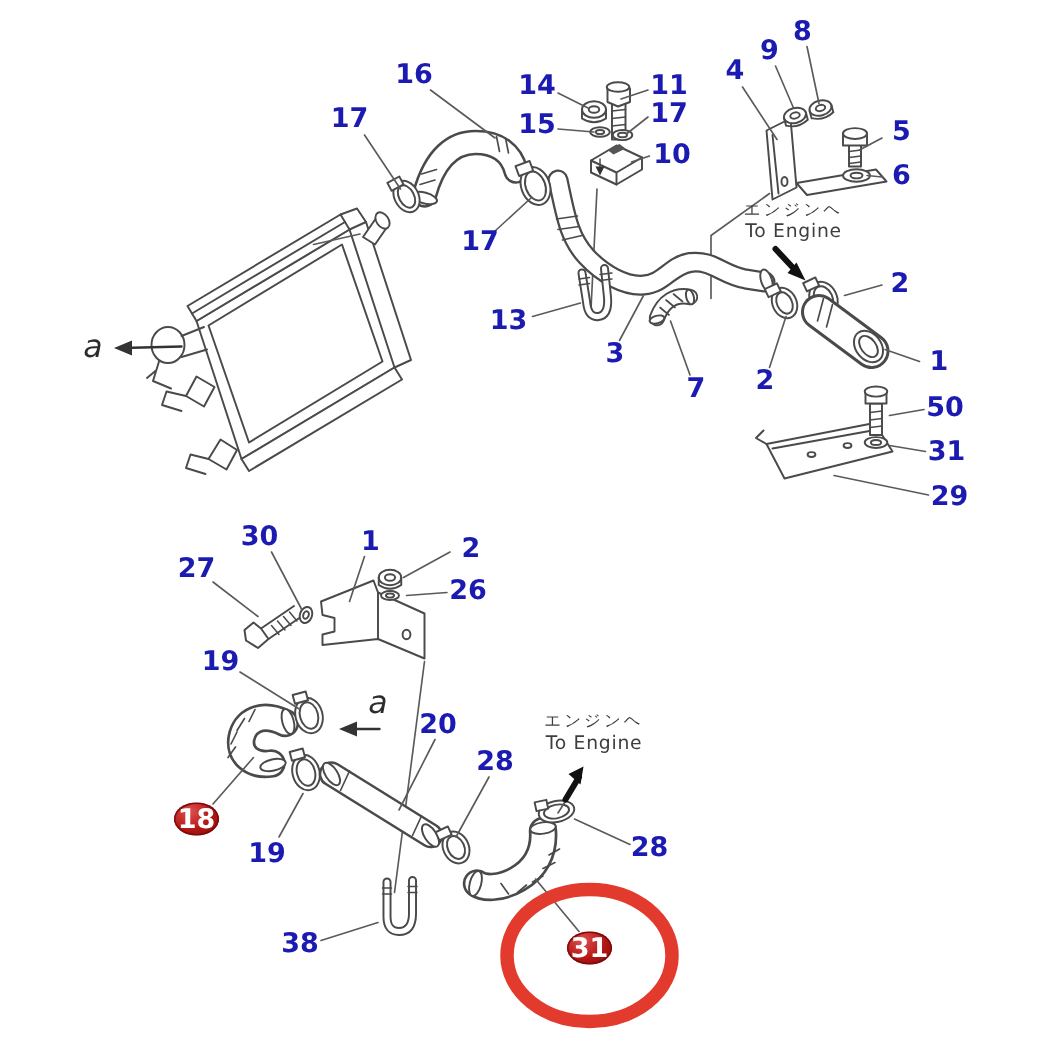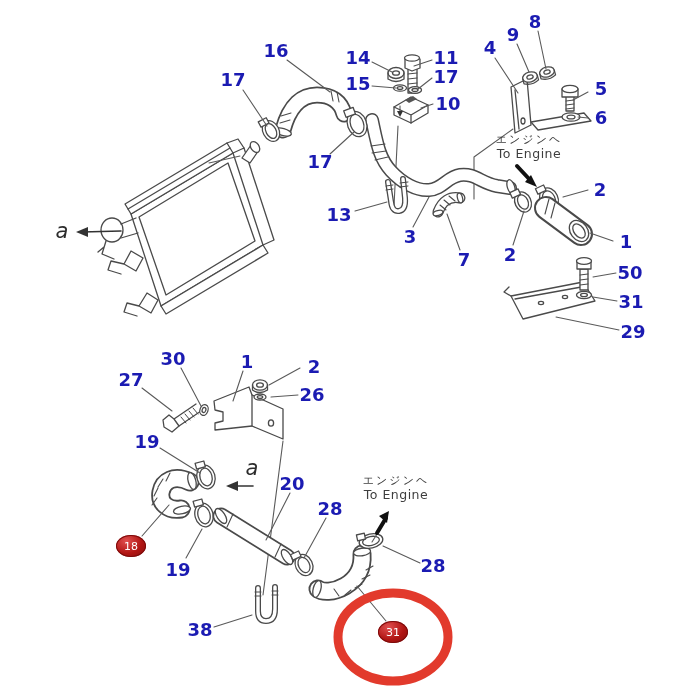--- a/index.html
+++ b/index.html
@@ -3,21 +3,21 @@
 <meta charset="utf-8">
 <style>
   html,body{margin:0;padding:0;background:#fff;}
   .stage{position:relative;width:700px;height:700px;background:#ffffff;overflow:hidden;
          font-family:"DejaVu Sans",sans-serif;}
   svg.art{position:absolute;left:0;top:0;}
   .co{position:absolute;transform:translate(-50%,-50%);font-weight:bold;font-size:18px;
       color:#1b1bb2;white-space:nowrap;}
   .badge{position:absolute;transform:translate(-50%,-50%);width:30px;height:22px;border-radius:50%;
       background:radial-gradient(ellipse at 35% 28%, #e05050 0%, #b11513 55%, #850d0c 100%);
-      color:#fff;font-weight:normal;font-size:11px;display:flex;align-items:center;justify-content:center;
+      color:#fff;font-weight:bold;font-size:18px;display:flex;align-items:center;justify-content:center;
       box-shadow:0 0 0 1px #7c0b0b inset;}
   .lbl{position:absolute;transform:translate(-50%,0);text-align:center;color:#3e3e3e;line-height:1.2;}
   .lbl .jp{font-size:11px;letter-spacing:2px;}
   .lbl .en{font-size:12.5px;letter-spacing:0.5px;}
   .va{position:absolute;transform:translate(-50%,-50%);font-style:italic;font-size:21px;color:#2c2c2c;}
 </style>
 </head>
 <body>
 
 <div class="stage">

